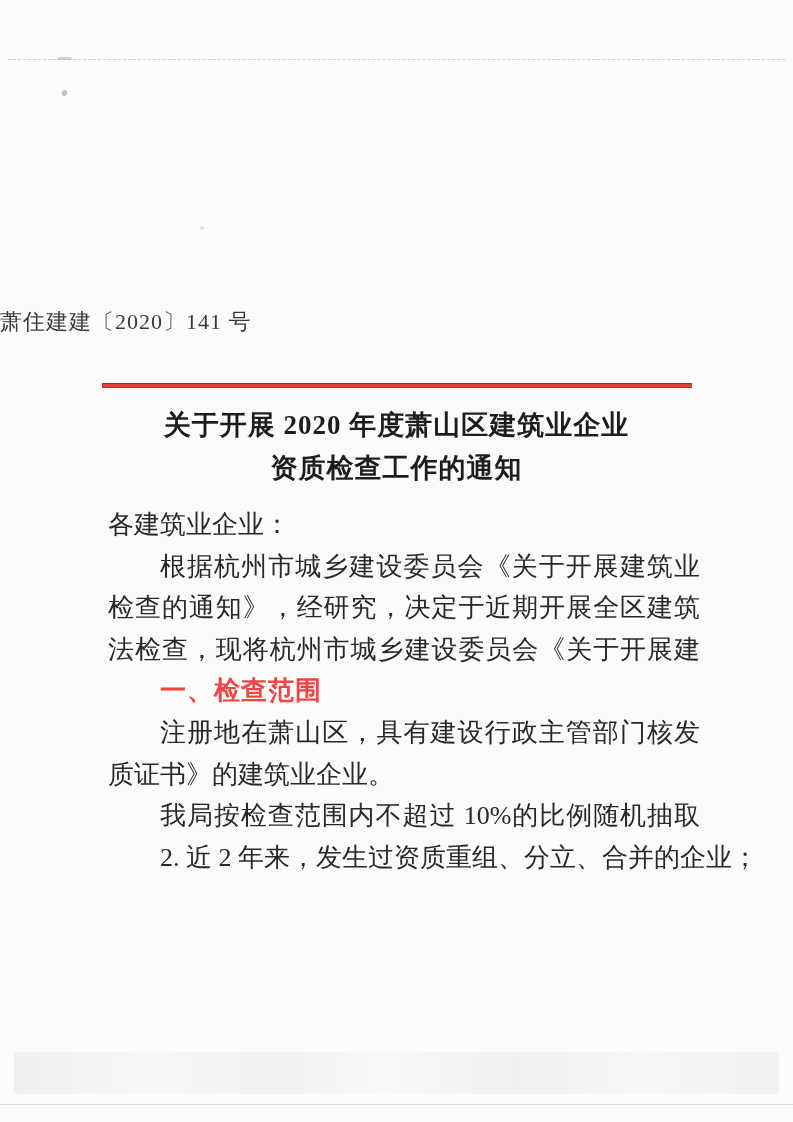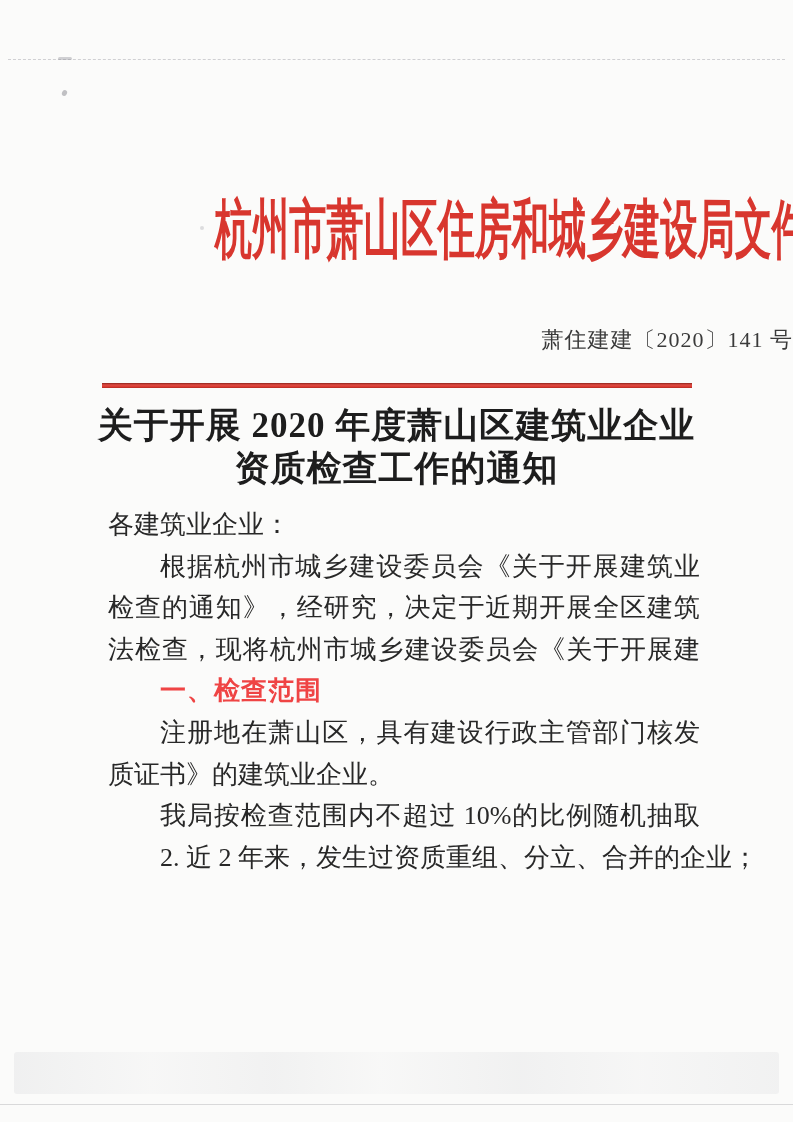--- a/index.html
+++ b/index.html
@@ -55,41 +55,41 @@
     font-family: "Liberation Sans", "DejaVu Sans", sans-serif;
     font-weight: bold;
     font-size: 64px;
     color: var(--header-red, #d8362e);
     transform: scaleX(0.58);
     transform-origin: 50% 50%;
     letter-spacing: 0;
   }
   .doc-number {
     position: absolute;
-    top: 324px; left: 0; right: 0;
-    text-align: right;
+    top: 306px; left: 0; right: 0;
+    text-align: left;
     font-size: 22px;
     line-height: 32px;
     color: #3a3a3a;
     letter-spacing: 1px;
   }
   .red-rule {
     position: absolute;
     top: 383px; left: 102px;
     width: 590px; height: 5px;
     background: linear-gradient(180deg, #8e241c 0%, #e04a42 40%, #d73a31 75%, #b02a22 100%);
   }
 
   
   .title {
     position: absolute;
     top: 404px; left: 0; right: 0;
     text-align: center;
     font-weight: bold;
-    font-size: 35px;
+    font-size: 27px;
     line-height: 43px;
     color: #1d1d1d;
     letter-spacing: 1px;
   }
 
   
   .doc-body {
     position: absolute;
     top: 504px; left: 108px;
     width: 592px;
@@ -117,23 +117,20 @@
 
 <div class="page">
 
   <div class="scan-line-top"></div>
   <div class="scan-speck-1"></div>
   <div class="scan-speck-2"></div>
   <div class="scan-speck-3"></div>
   <div class="scan-smudge-band"></div>
   <div class="scan-line-bottom"></div>
 
-  <div class="header">
-    <span class="header-inner">杭州市萧山区住房和城乡建设局文件</span>
-  </div>
 
   <div class="doc-number">萧住建建〔2020〕141 号</div>
 
   <div class="red-rule"></div>
 
   <div class="title">
     <div>关于开展 2020 年度萧山区建筑业企业</div>
     <div>资质检查工作的通知</div>
   </div>
 

